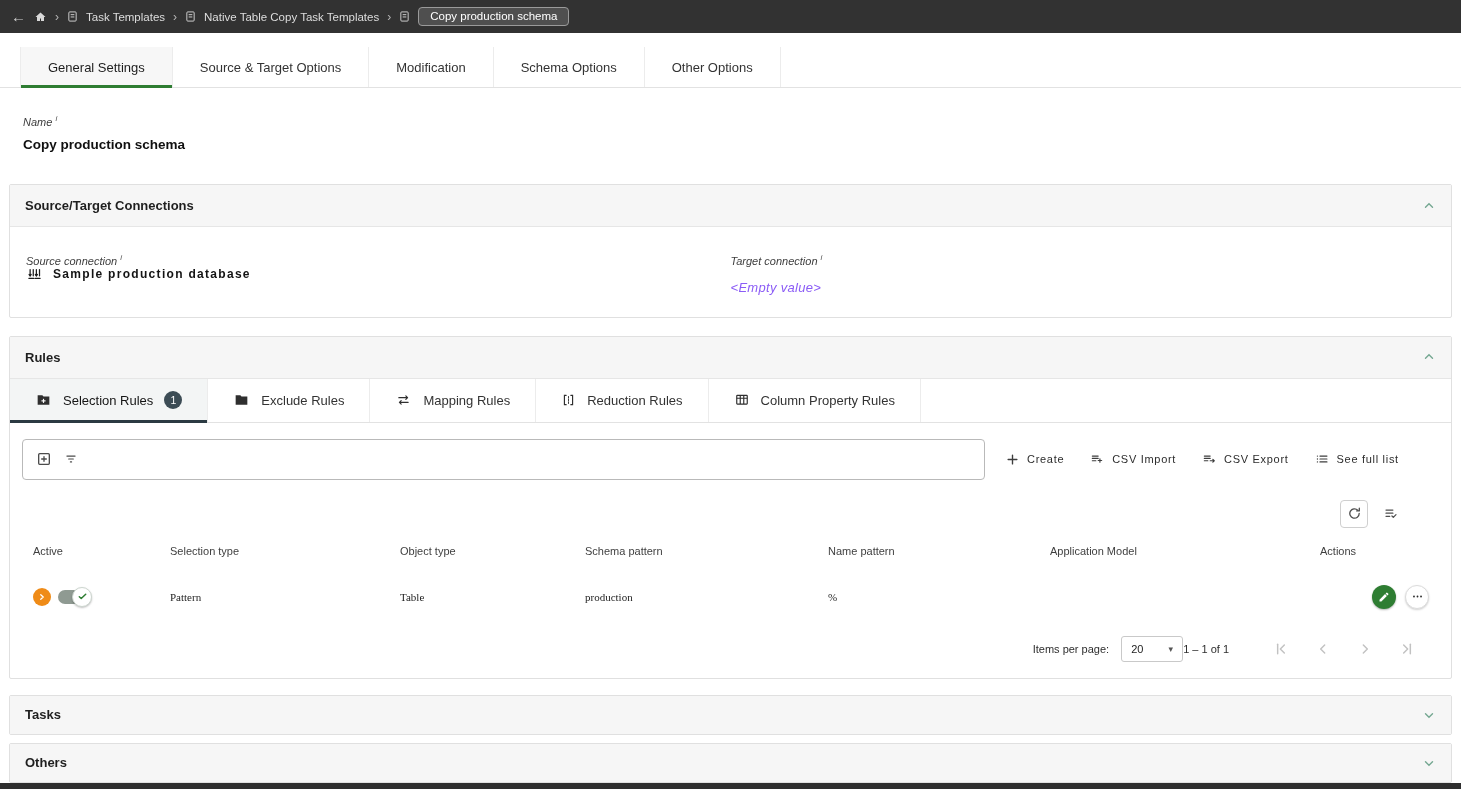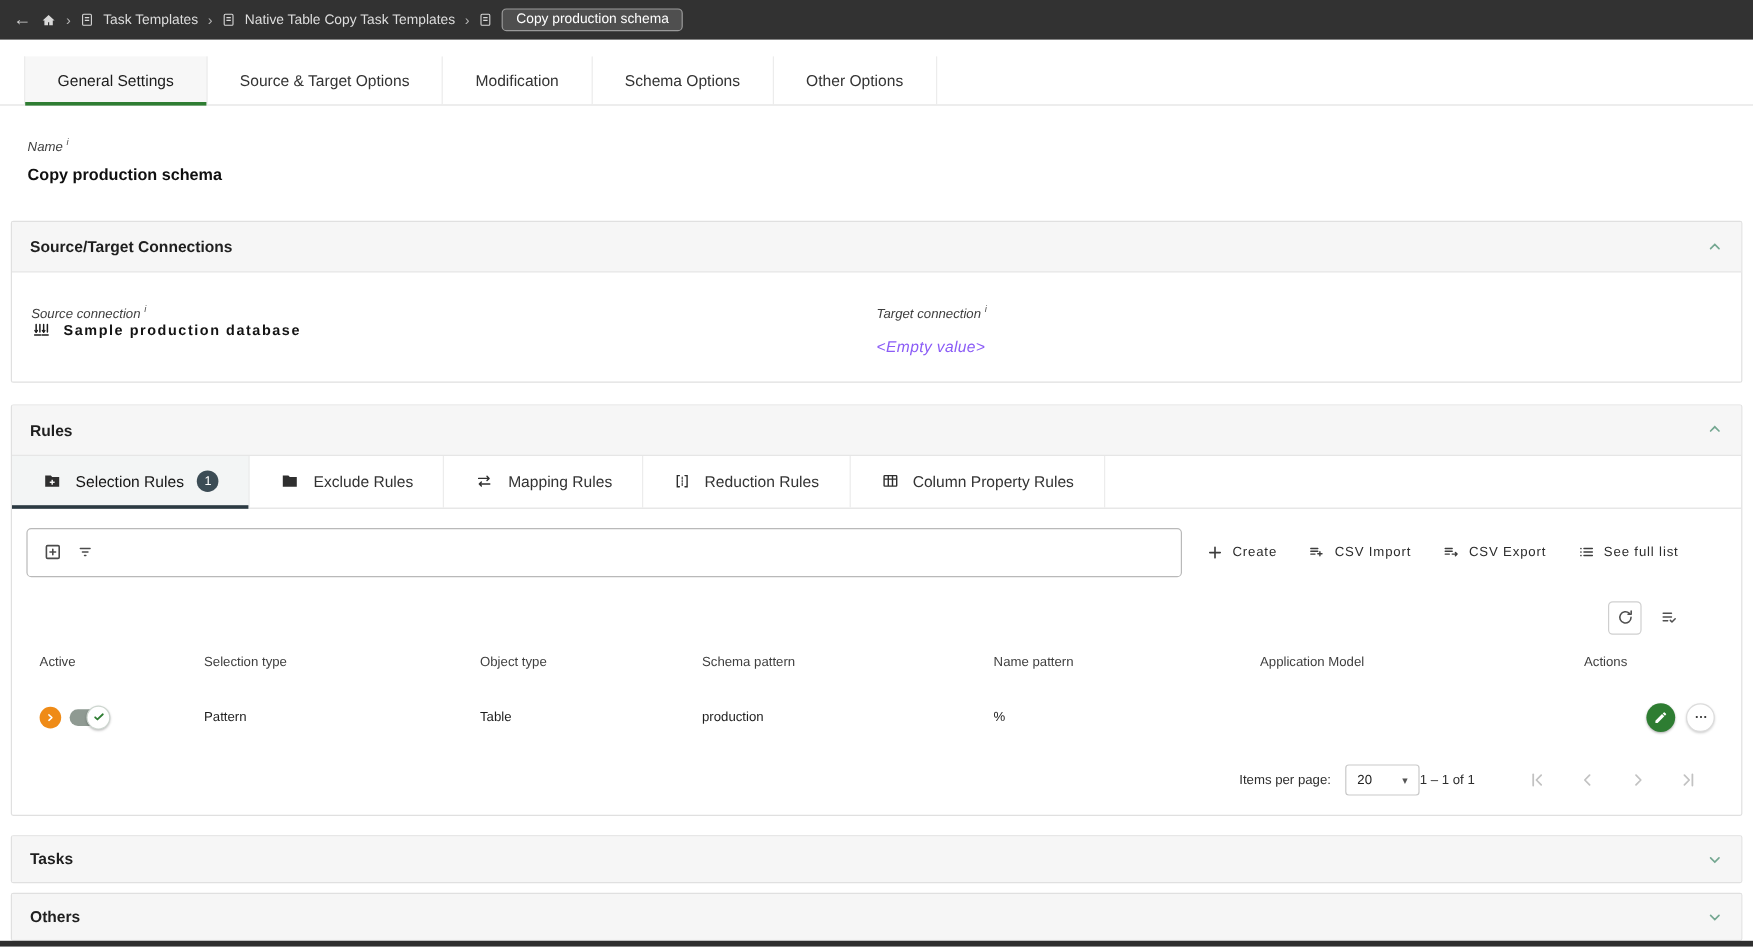--- a/index.html
+++ b/index.html
@@ -62,21 +62,21 @@
   .action-btn .ic { color:#3d3d3d; }
 
   
   .table-toolbar { display:flex; justify-content:flex-end; align-items:center; gap:9px; padding:8px 46px 8px 0; }
   .icon-btn { width:28px; height:28px; display:flex; align-items:center; justify-content:center; border-radius:4px; color:#4f4f4f; cursor:pointer; }
   .icon-btn.bordered { border:1px solid #cfcfcf; }
 
   
   .grid-header, .grid-row { display:grid; grid-template-columns:137px 230px 185px 243px 222px 270px 1fr; padding-left:23px; align-items:center; }
   .grid-header { height:30px; font-size:11px; color:#3f3f3f; }
-  .grid-row { height:62px; font-size:11px; color:#1e1e1e; }
+  .grid-row { height:62px; font-size:11px; color:#1e1e1e;font-family:Liberation Serif, serif; }
   .cell-active { display:flex; align-items:center; gap:7px; }
   .play-circle { width:18px; height:18px; border-radius:50%; background:#ef8b17; display:flex; align-items:center; justify-content:center; color:#fff; }
   .toggle { width:32px; height:14px; border-radius:8px; background:#8f9a92; position:relative; cursor:pointer; }
   .toggle .knob { position:absolute; right:-2px; top:-3px; width:20px; height:20px; border-radius:50%; background:#fff; border:1px solid #cdd6cf; box-shadow:0 1px 2px rgba(0,0,0,.25); display:flex; align-items:center; justify-content:center; color:#2e7d32; }
   .cell-actions { display:flex; justify-content:flex-end; gap:9px; padding-right:22px; align-items:center; }
   .edit-btn { width:24px; height:24px; border-radius:50%; background:#2e7d32; display:flex; align-items:center; justify-content:center; color:#fff; cursor:pointer; box-shadow:0 1px 2px rgba(0,0,0,.3); }
   .more-btn { width:24px; height:24px; border-radius:50%; background:#fff; border:1px solid #dcdcdc; display:flex; align-items:center; justify-content:center; color:#2b2b2b; cursor:pointer; box-shadow:0 1px 2px rgba(0,0,0,.18); }
 
   
   .pagination { display:flex; align-items:center; justify-content:flex-end; padding:8px 36px 16px 0; font-size:11px; color:#2e2e2e; }

